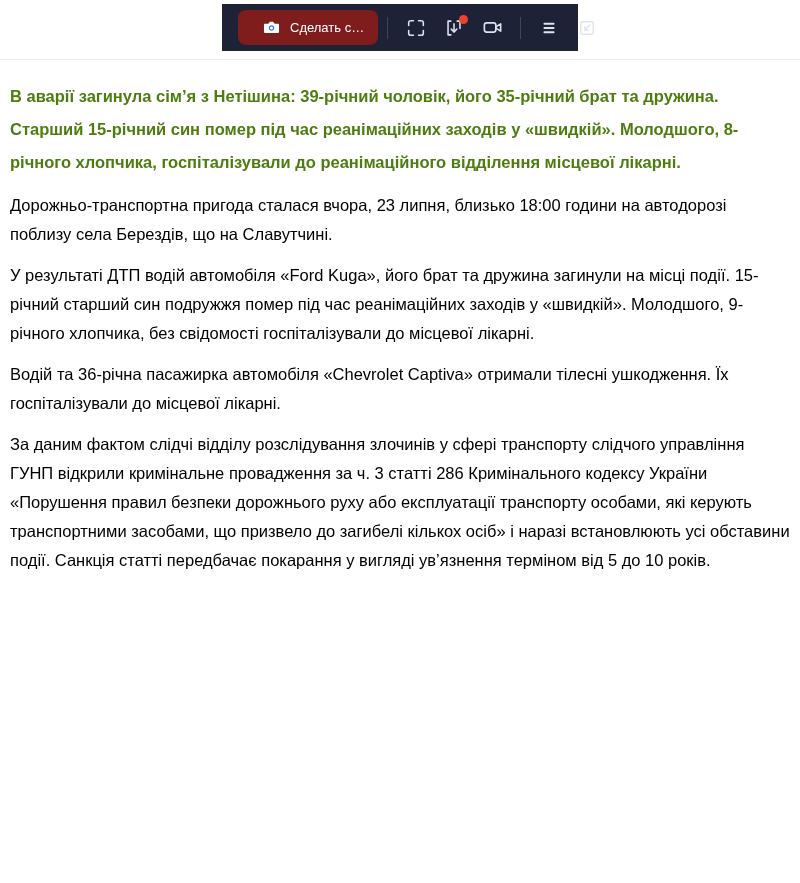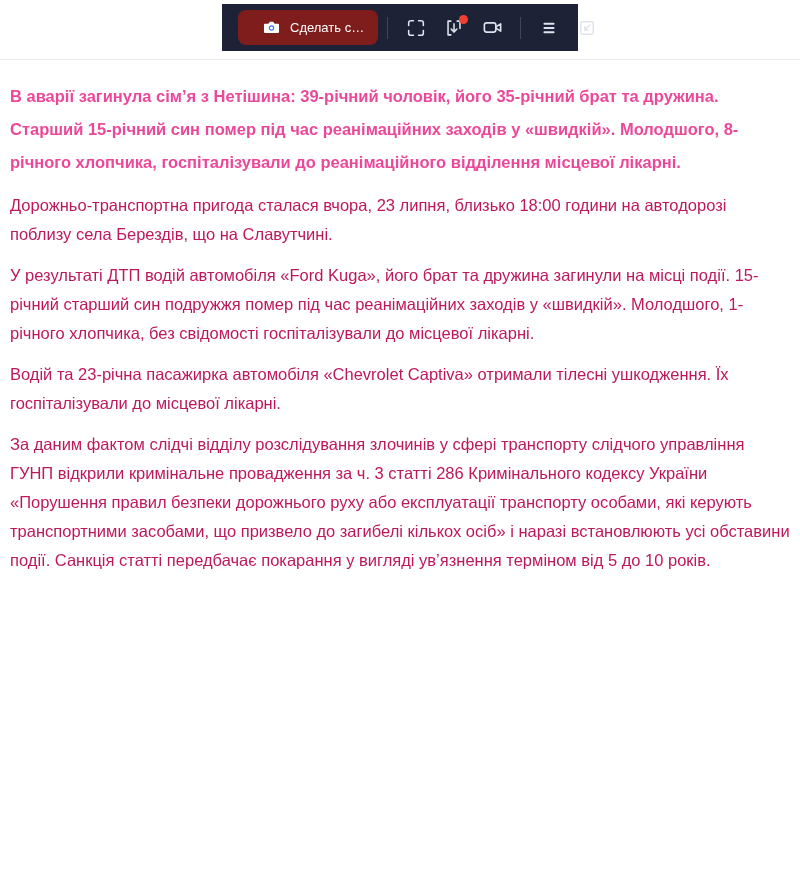--- a/index.html
+++ b/index.html
@@ -91,27 +91,27 @@
   }
   .article-body {
     padding: 0 10px;
     box-sizing: border-box;
   }
   .lead {
     margin: 20px 0 0;
     font-size: 16.5px;
     font-weight: bold;
     line-height: 33px;
-    color: #ec4899;
+    color: #4d7c0f;
   }
   .para {
     margin: 12px 0 0;
     font-size: 16.5px;
     line-height: 29px;
-    color: #be185d;
+    color: #000000;
   }
 </style>
 </head>
 <body>
 
 <div class="page">
 
 
   <div class="toolbar">
     <button class="capture-btn">
@@ -180,18 +180,18 @@
         </svg>
       </span>
     </button>
   </div>
 
   <hr class="rule">
 
   <div class="article-body">
     <p class="lead">В аварії загинула сім’я з Нетішина: 39-річний чоловік, його 35-річний брат та дружина. Старший 15-річний син помер під час реанімаційних заходів у «швидкій». Молодшого, 8-річного хлопчика, госпіталізували до реанімаційного відділення місцевої лікарні.</p>
     <p class="para">Дорожньо-транспортна пригода сталася вчора, 23 липня, близько 18:00 години на автодорозі поблизу села Берездів, що на Славутчині.</p>
-    <p class="para">У результаті ДТП водій автомобіля «Ford Kuga», його брат та дружина загинули на місці події. 15-річний старший син подружжя помер під час реанімаційних заходів у «швидкій». Молодшого, 1-річного хлопчика, без свідомості госпіталізували до місцевої лікарні.</p>
-    <p class="para">Водій та 23-річна пасажирка автомобіля «Chevrolet Captiva» отримали тілесні ушкодження. Їх госпіталізували до місцевої лікарні.</p>
+    <p class="para">У результаті ДТП водій автомобіля «Ford Kuga», його брат та дружина загинули на місці події. 15-річний старший син подружжя помер під час реанімаційних заходів у «швидкій». Молодшого, 9-річного хлопчика, без свідомості госпіталізували до місцевої лікарні.</p>
+    <p class="para">Водій та 36-річна пасажирка автомобіля «Chevrolet Captiva» отримали тілесні ушкодження. Їх госпіталізували до місцевої лікарні.</p>
     <p class="para">За даним фактом слідчі відділу розслідування злочинів у сфері транспорту слідчого управління ГУНП відкрили кримінальне провадження за ч. 3 статті 286 Кримінального кодексу України «Порушення правил безпеки дорожнього руху або експлуатації транспорту особами, які керують транспортними засобами, що призвело до загибелі кількох осіб» і наразі встановлюють усі обставини події. Санкція статті передбачає покарання у вигляді ув’язнення терміном від 5 до 10 років.</p>
   </div>
 
 </div>
 
 </body></html>

